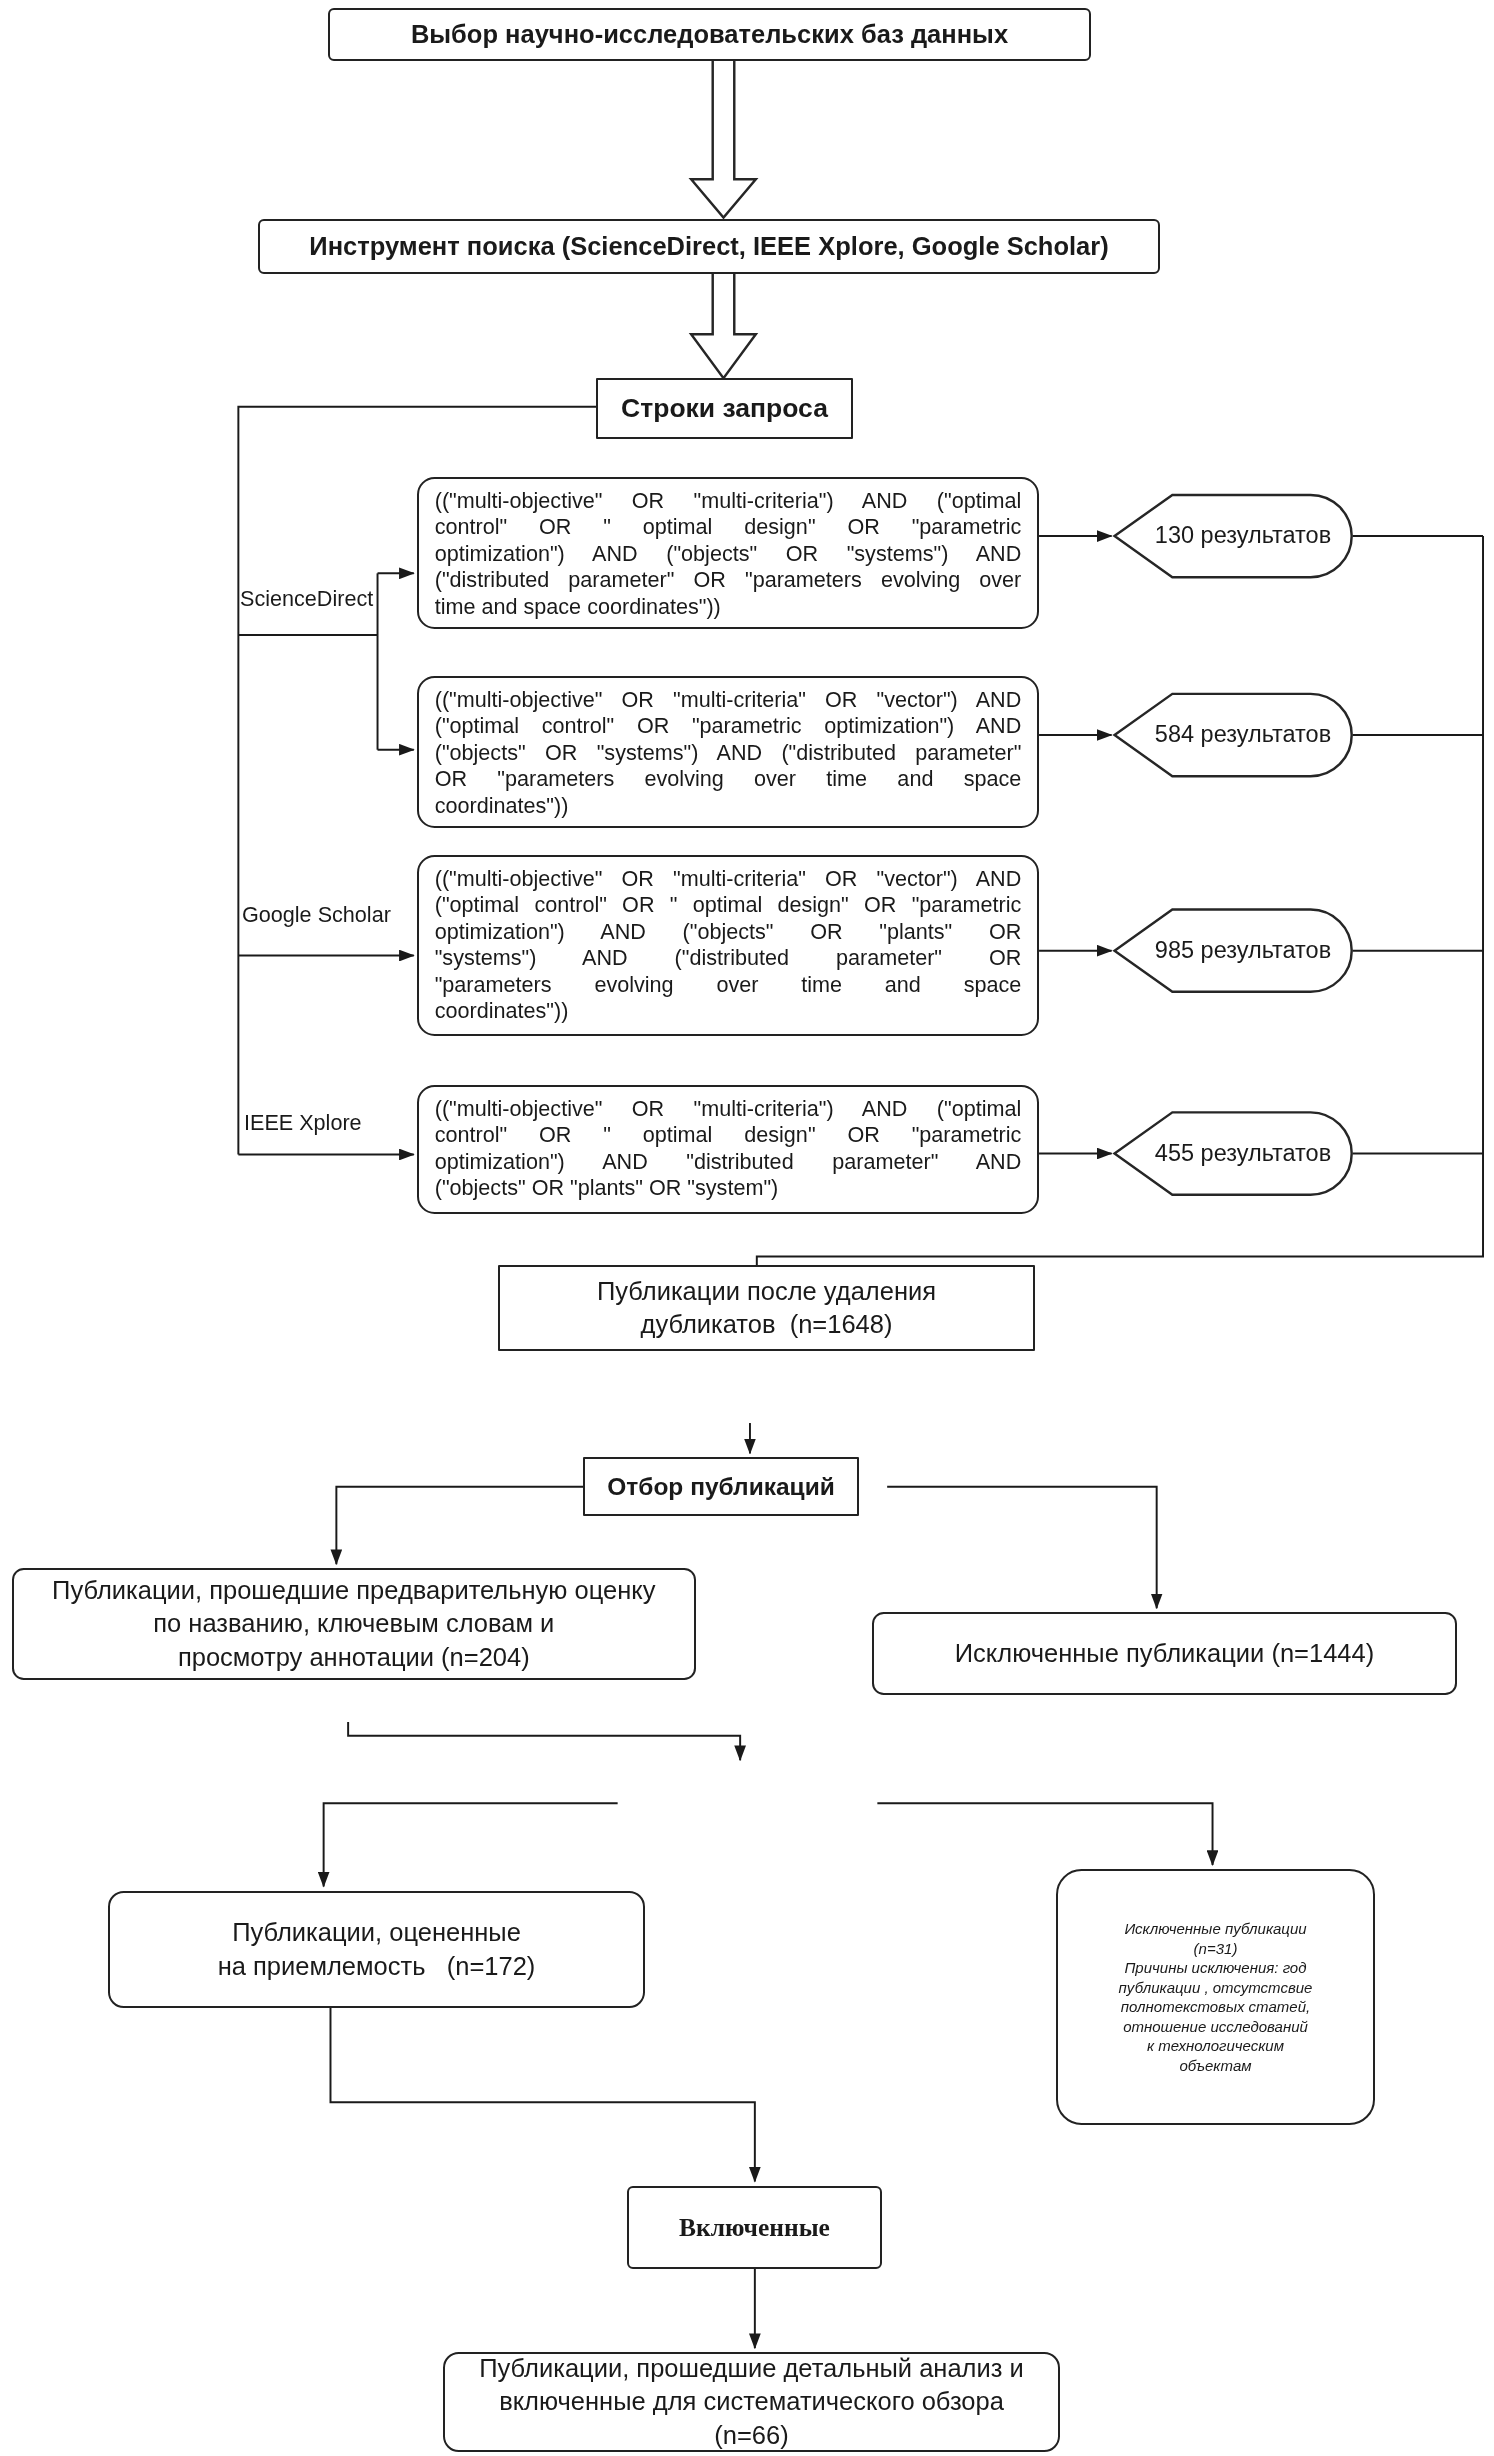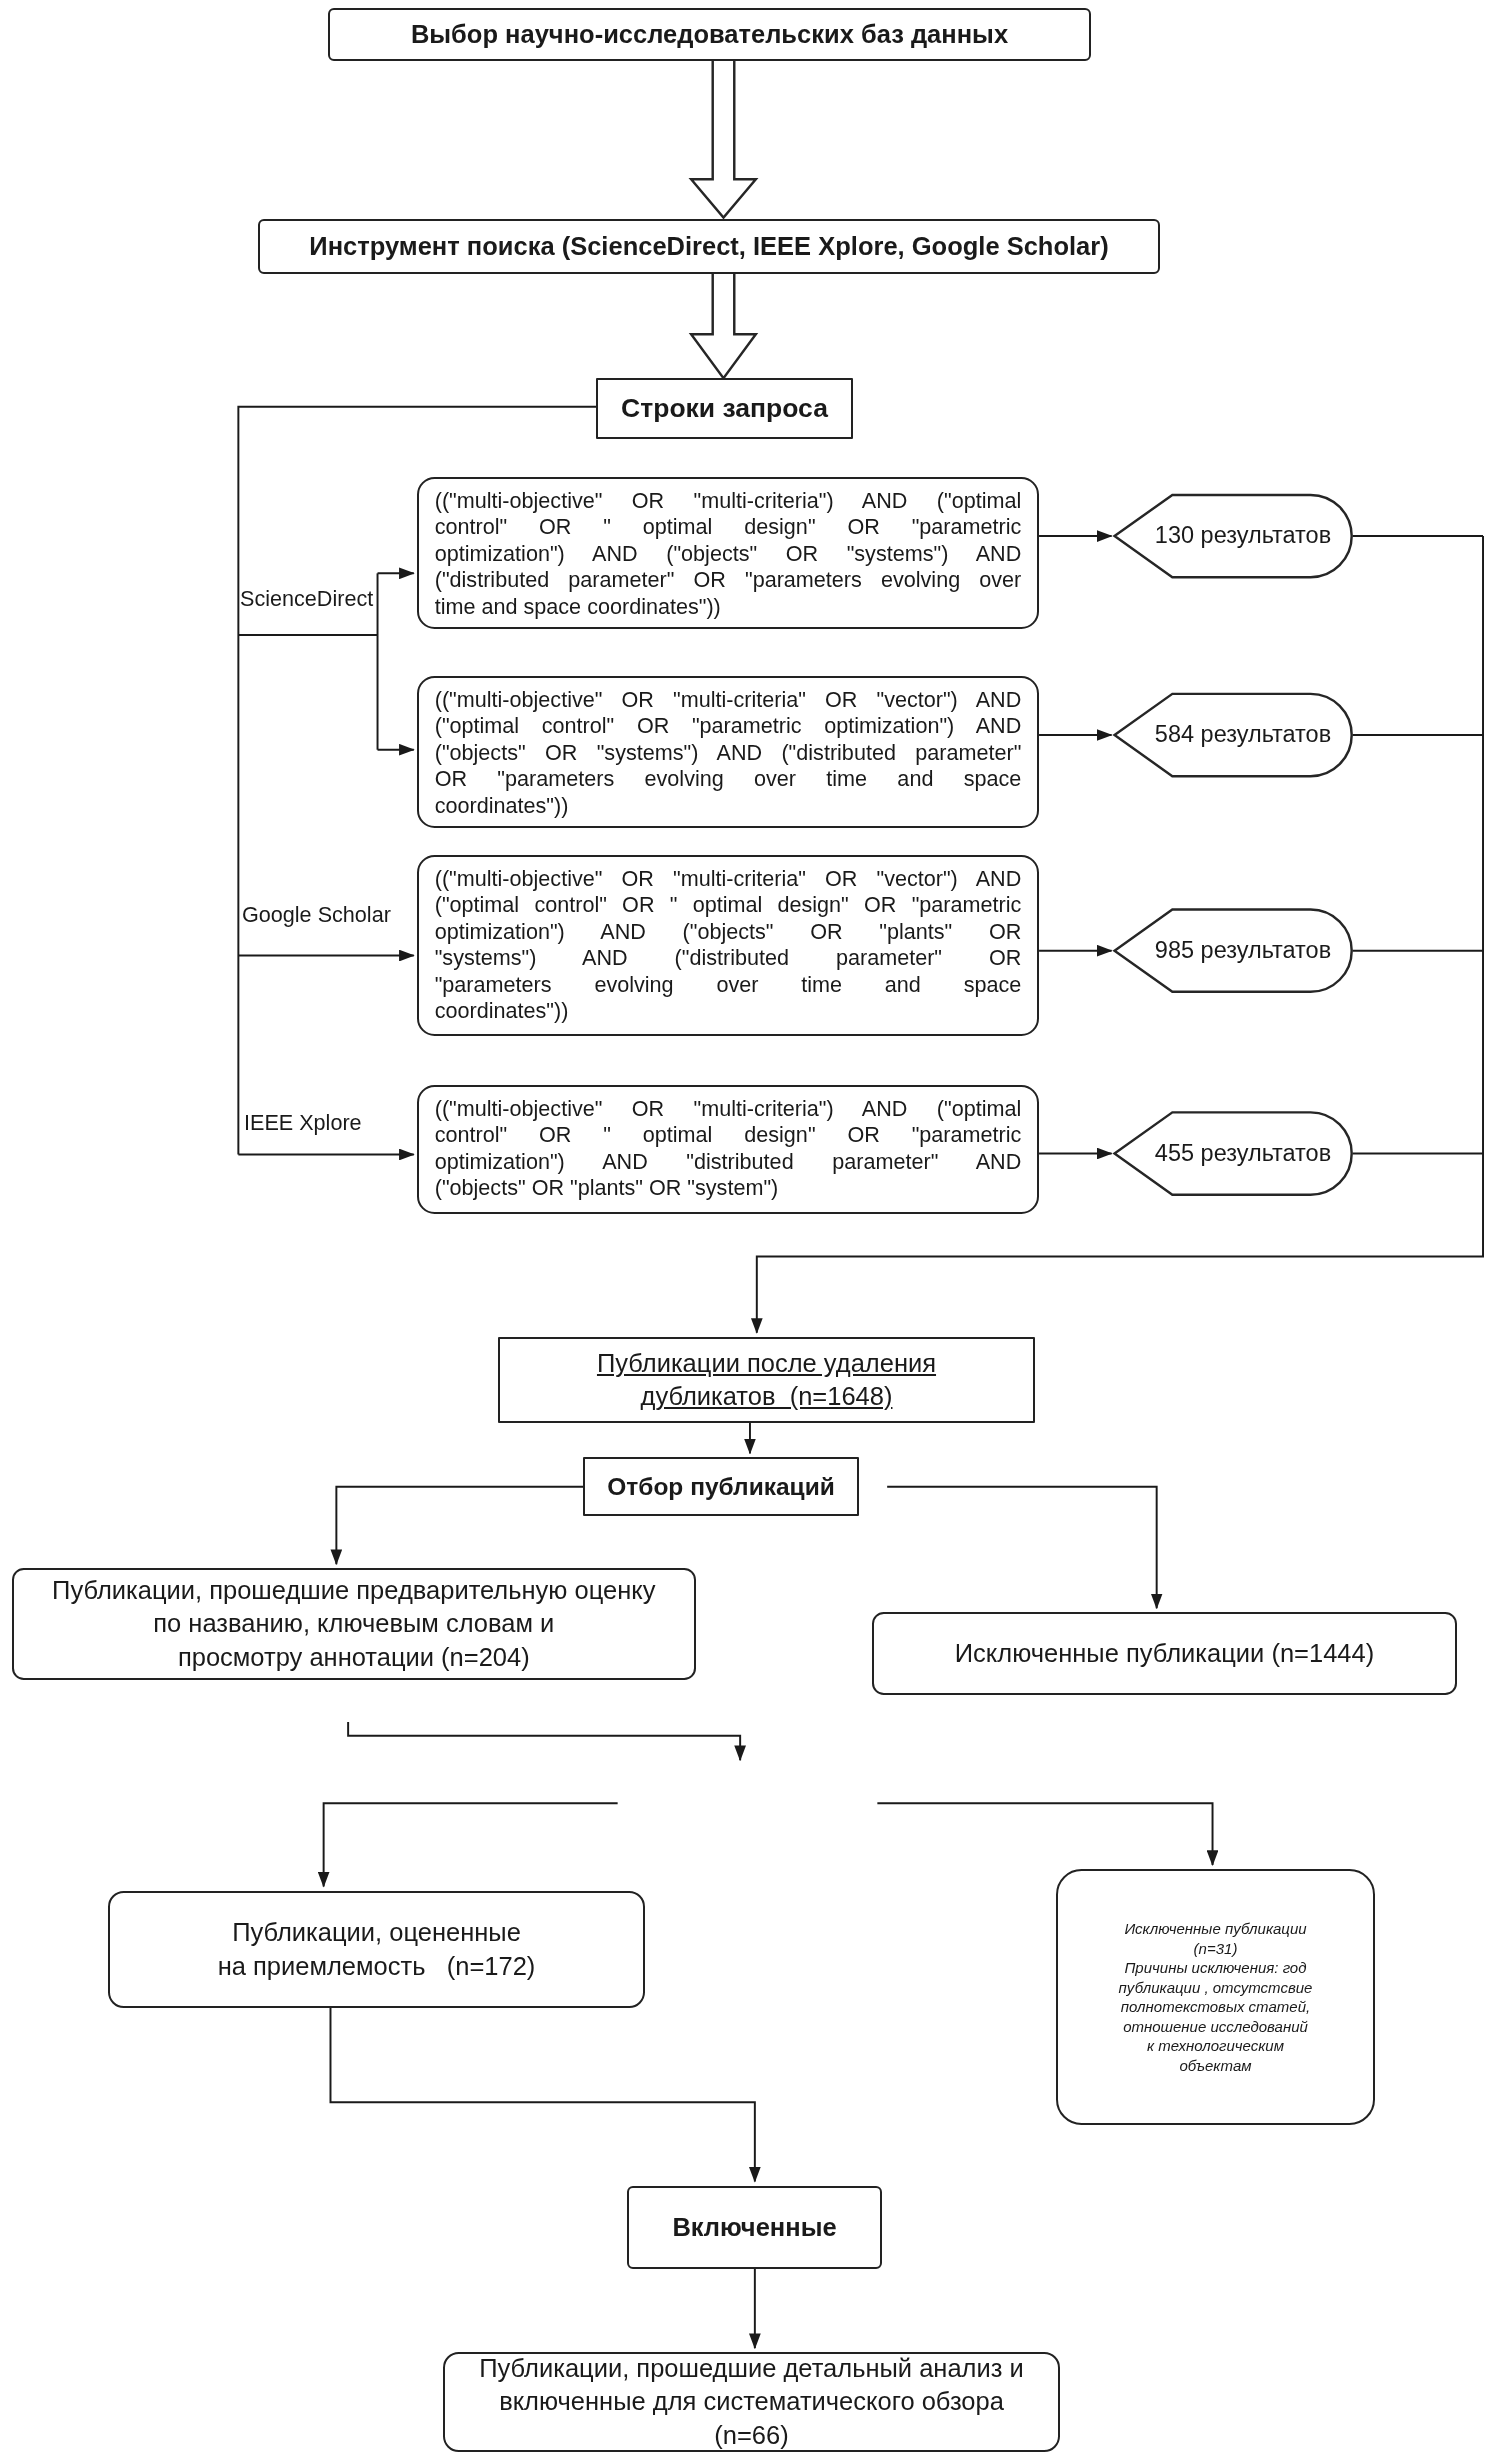--- a/index.html
+++ b/index.html
@@ -145,36 +145,36 @@
       <div class="jline">control" OR " optimal design" OR "parametric</div>
       <div class="jline">optimization") AND "distributed parameter" AND</div>
       <div class="jline">("objects" OR "plants" OR "system")</div>
     </div>
 
   <div class="result" style="left:1139px; top:520px;">130 результатов</div>
   <div class="result" style="left:1139px; top:719px;">584 результатов</div>
   <div class="result" style="left:1139px; top:935px;">985 результатов</div>
   <div class="result" style="left:1139px; top:1138px;">455 результатов</div>
 
-  <div class="box f26 r10" style="left:498px;  top:1337px; width:537px; height:86px;text-decoration:underline;">Публикации после удаления
+  <div class="box f26 r10" style="left:498px;  top:1265px; width:537px; height:86px;">Публикации после удаления
 дубликатов  (n=1648)</div>
   <div class="box bold f25 r10" style="left:583px;  top:1457px; width:276px; height:59px;">Отбор публикаций</div>
   <div class="box f26 r12" style="left:11.8px;   top:1568px; width:684px; height:112px;">Публикации, прошедшие предварительную оценку
 по названию, ключевым словам и
 просмотру аннотации (n=204)</div>
   <div class="box f26 r12" style="left:872px;  top:1612px; width:585px; height:83px;">Исключенные публикации (n=1444)</div>
   <div class="box f26 r16" style="left:62px;   top:1891px; width:537px; height:117px;margin-left:46px;">Публикации, оцененные
 на приемлемость   (n=172)</div>
   <div class="box f22 r26" style="left:1056px; top:1869px; width:319px; height:256px;">Исключенные публикации
 (n=31)
 Причины исключения: год
 публикации , отсутстсвие
 полнотекстовых статей,
 отношение исследований
 к технологическим
 объектам</div>
-  <div class="box bold f26 r6" style="left:627px;  top:2186px; width:255px; height:83px;">Включенные</div>
+  <div class="box bold f26 r6" style="left:627px;  top:2186px; width:255px; height:83px;font-family:Liberation Serif, serif;">Включенные</div>
   <div class="box f26 r16" style="left:443px;  top:2352px; width:617px; height:100px;">Публикации, прошедшие детальный анализ и
 включенные для систематического обзора
 (n=66)</div>
 
 </div>
 
 
 </body></html>

